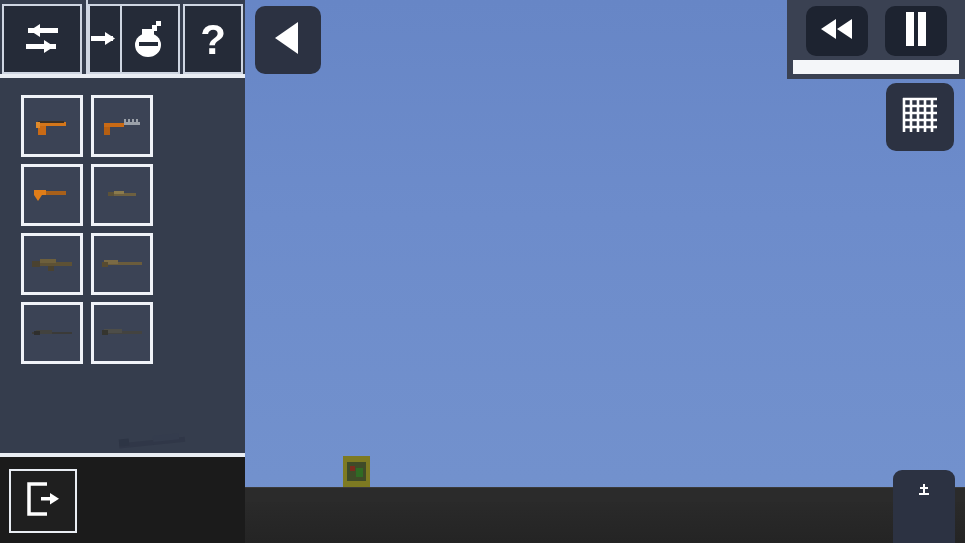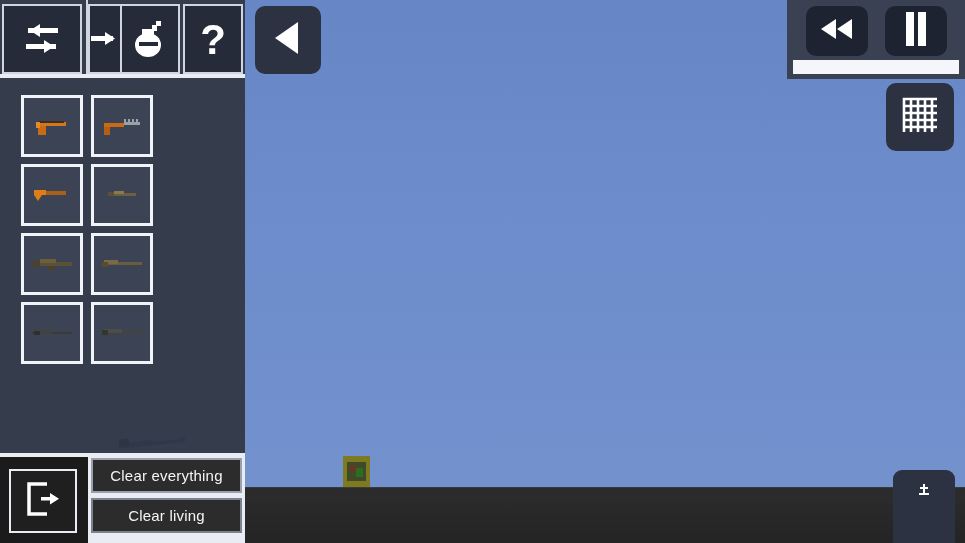--- a/index.html
+++ b/index.html
@@ -436,24 +436,20 @@
           <path d="M26 6 H8 V36 H26"></path>
         </g>
         <g fill="#ffffff">
           <rect x="20" y="19" width="15" height="3.5"></rect>
           <polygon points="38,20.8 29,15 29,26.5"></polygon>
         </g>
       </svg>
     </span>
   </div>
 
-  <div id="clear-panel">
-    <div class="clear-btn">Clear everything</div>
-    <div class="clear-btn">Clear living</div>
-  </div>
 
   <div id="back-button">
     <span>
       <svg width="34" height="38" viewBox="0 0 34 38">
         <polygon points="27,3 27,35 4,19" fill="#ffffff"></polygon>
       </svg>
     </span>
   </div>
 
   <div id="playbar">

